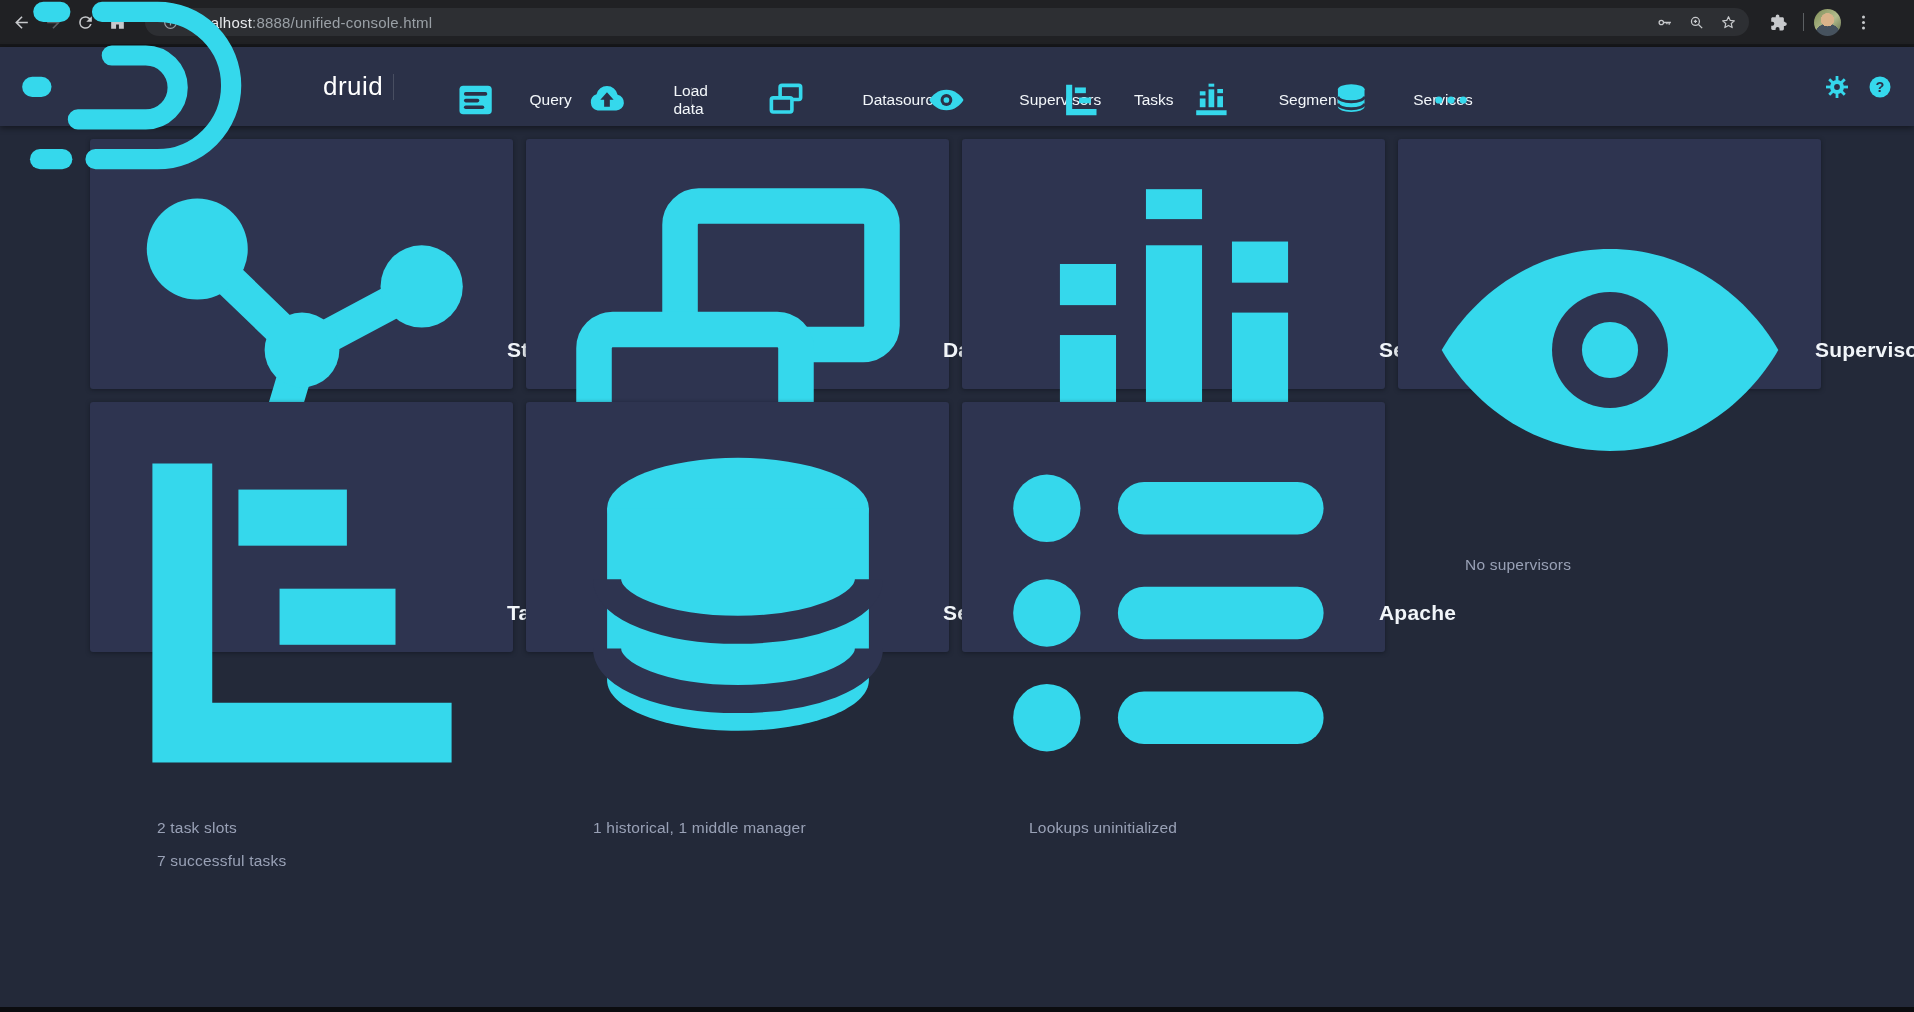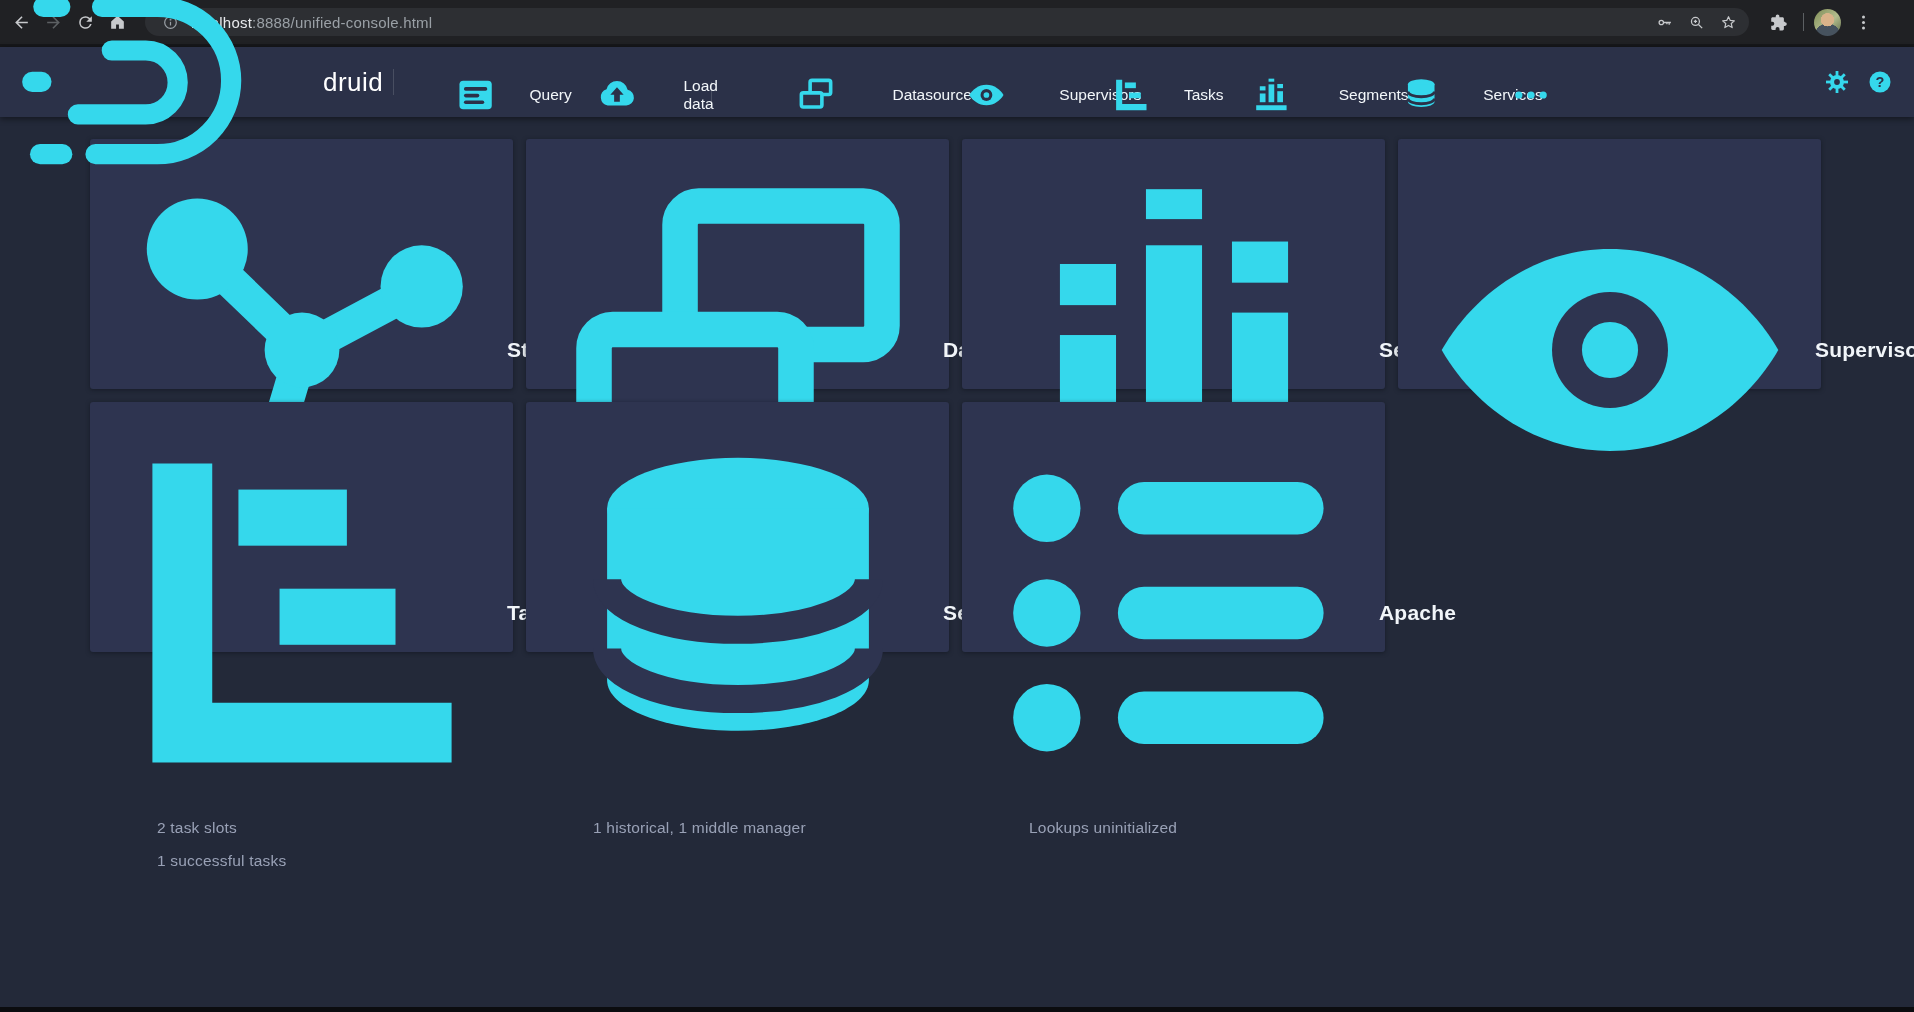--- a/index.html
+++ b/index.html
@@ -37,27 +37,27 @@
   .chrome-right{display:flex;align-items:center;margin-left:14px;gap:7px;}
   .chrome-right .chrome-btn{margin-left:0;}
   .chrome-sep{width:1px;height:18px;background:#5c6063;margin:0 3px;}
   .avatar{width:27px;height:27px;border-radius:50%;flex:0 0 auto;
      background:
        radial-gradient(circle at 50% 40%, #d9b38a 0 31%, rgba(0,0,0,0) 32%),
        radial-gradient(circle at 50% 102%, #46525e 0 42%, rgba(0,0,0,0) 43%),
        linear-gradient(135deg,#7e8c56,#b3bd8e 55%,#5d6a48);}
 
   
-  .navbar{position:absolute;left:0;top:47px;width:100%;height:70px;background:var(--navbar-bg);
+  .navbar{position:absolute;left:0;top:47px;width:100%;height:79px;background:var(--navbar-bg);
           display:flex;align-items:center;padding:0 22px 0 14px;box-shadow:0 2px 6px rgba(0,0,0,.45);z-index:5;}
   .brand{display:flex;align-items:center;gap:9px;flex:0 0 auto;}
   .brand .logo{width:42px;height:30px;color:var(--accent);}
   .brand .logo svg{width:100%;height:100%;display:block;}
   .brand-text{color:#fff;font-size:26px;letter-spacing:.5px;font-weight:400;}
-  .nav-items{display:flex;align-items:center;margin-left:16px;gap:16px;height:100%;margin-top:26px;}
+  .nav-items{display:flex;align-items:center;margin-left:16px;gap:6px;height:100%;margin-top:26px;}
   .nav-sep{width:1px;height:26px;background:rgba(255,255,255,.14);margin:0 10px;flex:0 0 auto;}
   .nav-item{display:flex;align-items:center;gap:9px;padding:0 11px;height:38px;border-radius:3px;
           color:#f3f7fa;font-size:15.5px;cursor:pointer;flex:0 0 auto;}
   .nav-item .nicon{width:17px;height:17px;color:var(--accent);--hole:var(--navbar-bg);flex:0 0 auto;}
   .nav-item .nicon svg{width:100%;height:100%;display:block;}
   .nav-right{margin-left:auto;display:flex;align-items:center;gap:19px;}
   .nav-right .rbtn{width:24px;height:24px;color:var(--accent);--hole:var(--navbar-bg);cursor:pointer;}
   .nav-right .rbtn svg{width:100%;height:100%;display:block;}
 
   
@@ -368,35 +368,38 @@
           <div class="card-head">
             <span class="cicon" style="display: block; width: 100%; height: 100%;">
               <svg viewBox="0 0 20 20" style="width: 100%; height: 100%;">
                 <path fill="currentColor" d="M10 4.6c4.2 0 7.4 2.6 9 5.4-1.6 2.8-4.8 5.4-9 5.4S2.6 12.8 1 10c1.6-2.8 4.8-5.4 9-5.4z"></path>
                 <circle cx="10" cy="10" r="3.1" fill="var(--hole,#2b3148)"></circle>
                 <circle cx="10" cy="10" r="1.5" fill="currentColor"></circle>
               </svg>
             </span>
             <h2 class="card-title">Supervisors</h2>
           </div>
+          <div class="card-body">
+            <p class="card-line">No supervisors</p>
+          </div>
         </div>
         <div class="card">
           <div class="card-head">
             <span class="cicon" style="display: block; width: 100%; height: 100%;">
               <svg viewBox="0 0 20 20" fill="currentColor" style="width: 100%; height: 100%;">
                 <path d="M2 2h3.2v12.8H18V18H2z"></path>
                 <rect x="6.6" y="3.4" width="5.8" height="3"></rect>
                 <rect x="8.8" y="8.7" width="6.2" height="3"></rect>
               </svg>
             </span>
             <h2 class="card-title">Tasks</h2>
           </div>
           <div class="card-body">
             <p class="card-line">2 task slots</p>
-            <p class="card-line">1 successful tasks</p>
+            <p class="card-line">7 successful tasks</p>
           </div>
         </div>
         <div class="card">
           <div class="card-head">
             <span class="cicon" style="display: block; width: 100%; height: 100%;">
               <svg viewBox="0 0 20 20" fill="currentColor" style="width: 100%; height: 100%;">
                 <ellipse cx="10" cy="4.4" rx="7" ry="2.7"></ellipse>
                 <path d="M3 4.4h14v9.2c0 1.5-3.1 2.7-7 2.7s-7-1.2-7-2.7z"></path>
                 <path d="M3 8.2c0 1.5 3.1 2.7 7 2.7s7-1.2 7-2.7" fill="none" stroke="var(--hole,#2b3148)" stroke-width="1.5"></path>
                 <path d="M3 11.9c0 1.5 3.1 2.7 7 2.7s7-1.2 7-2.7" fill="none" stroke="var(--hole,#2b3148)" stroke-width="1.5"></path>

